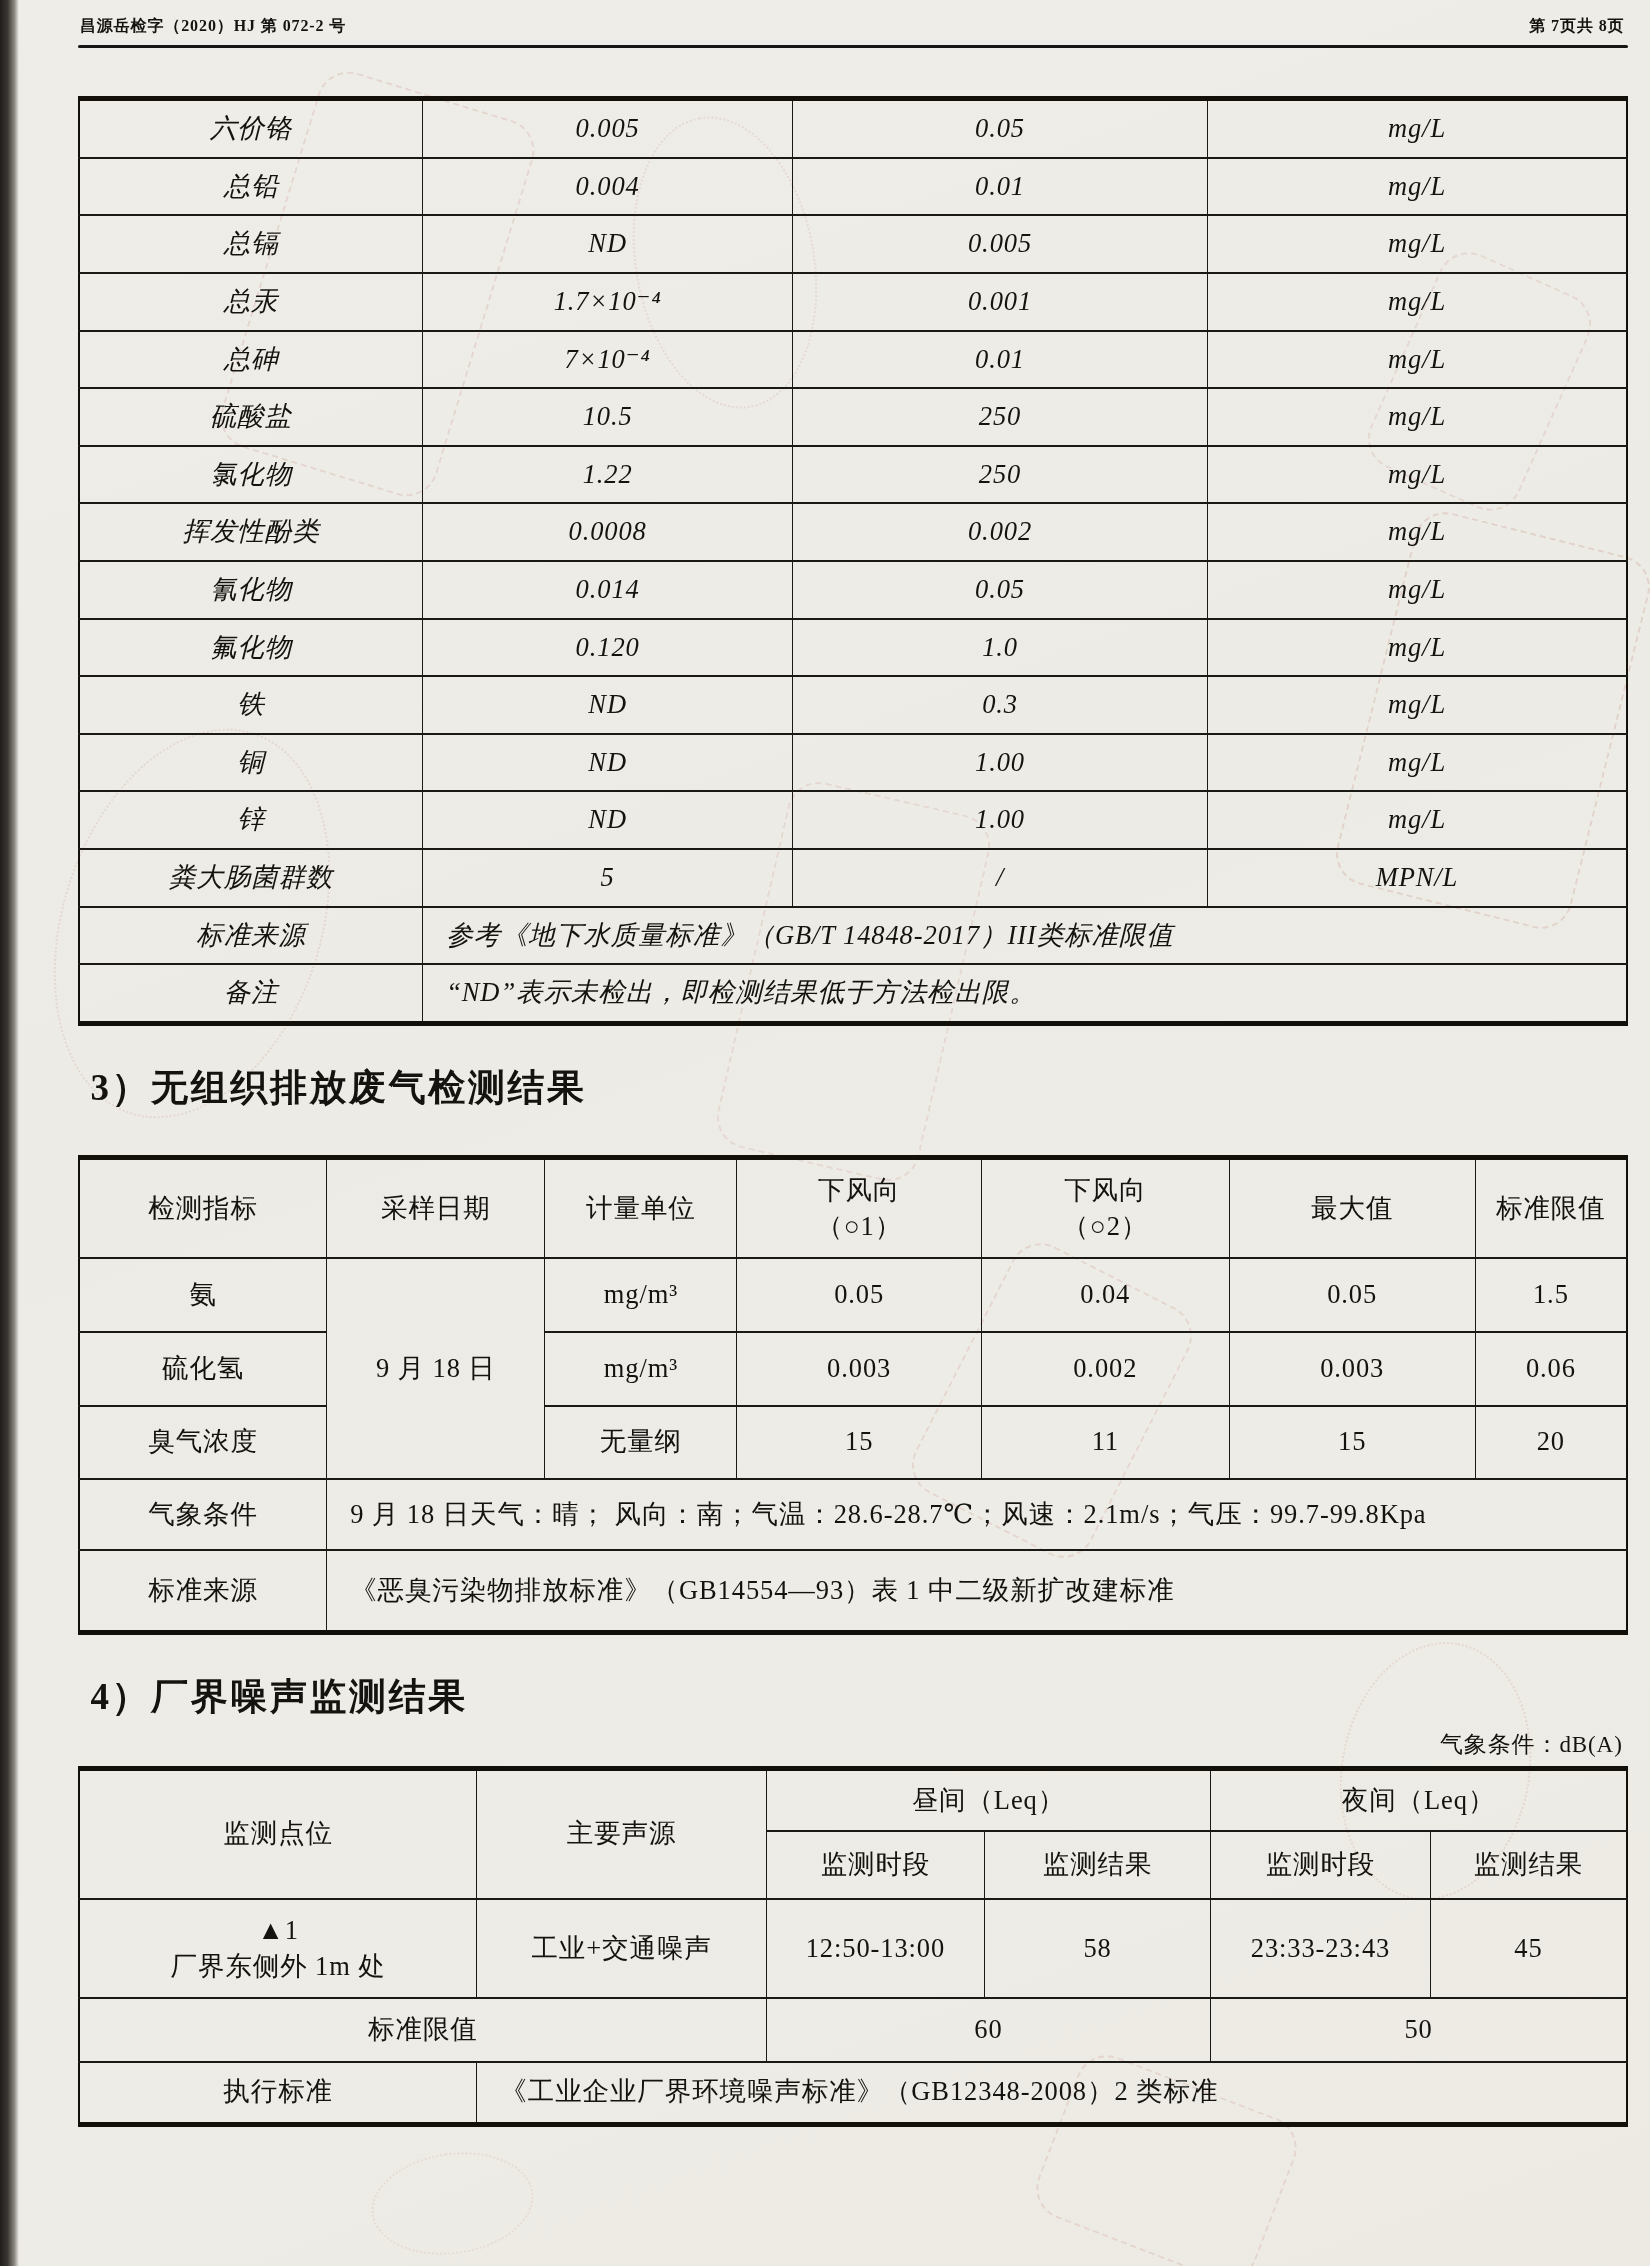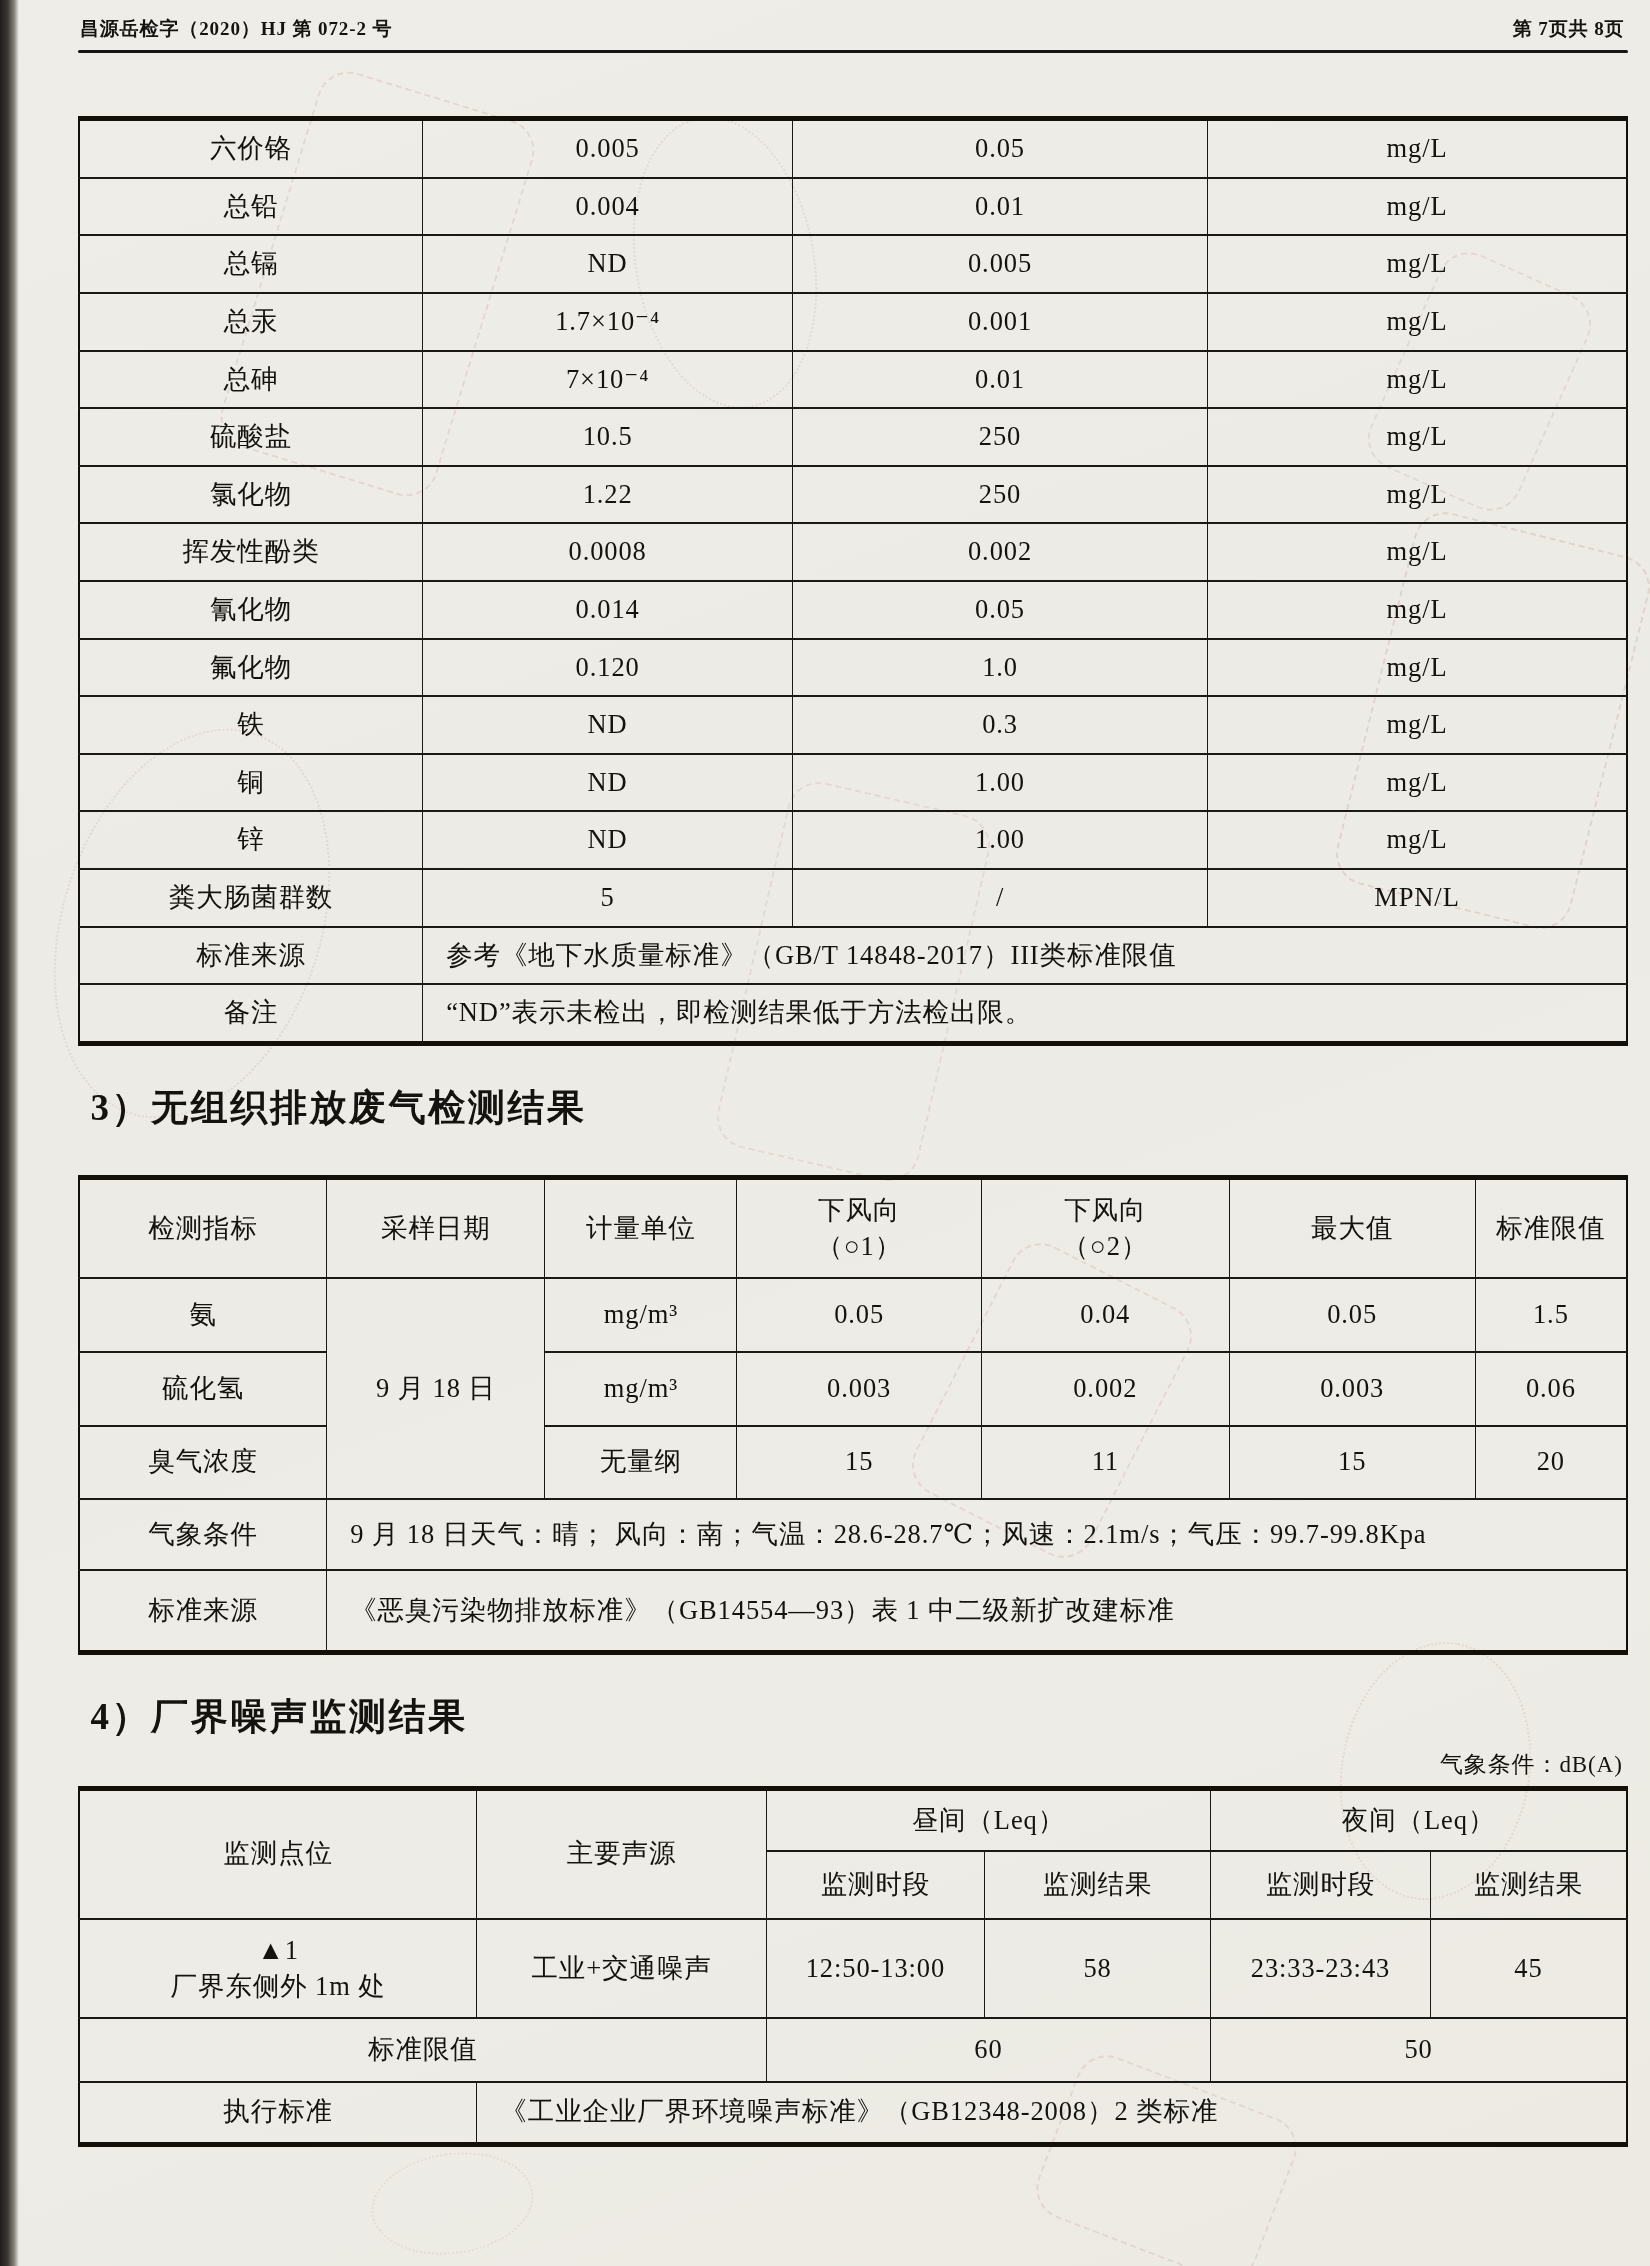--- a/index.html
+++ b/index.html
@@ -8,34 +8,34 @@
     background:linear-gradient(160deg,#efede8 0%,#ecebe5 40%,#eeece6 70%,#eceae3 100%);
     font-family:"Liberation Serif","DejaVu Serif",serif;
     color:#15130f;
   }
   .scan-edge{
     position:absolute;left:0;top:0;width:19.4px;height:100%;
     background:linear-gradient(90deg,#1f1d1b 0%,#3a3733 40%,#8a867f 75%,rgba(140,136,128,0) 100%);
   }
   .content{position:absolute;left:78px;top:14px;width:1550px;}
   .page-header{display:flex;justify-content:space-between;align-items:flex-end;
-    font-size:19px;font-weight:bold;letter-spacing:0.9px;padding:1.8px 3.5px 0 1.8px;}
+    font-size:16px;font-weight:bold;letter-spacing:0.9px;padding:1.8px 3.5px 0 1.8px;}
   .header-rule{height:3.5px;background:#181614;margin-top:8px;border-radius:1.8px;}
   table.t{width:100%;border-collapse:collapse;table-layout:fixed;}
   table.t td,table.t th{
     border:1.8px solid #1b1915;border-top-width:2.6px;border-bottom-width:2.6px;
     text-align:center;vertical-align:middle;font-weight:normal;
     font-size:26.5px;padding:1.8px 7px;letter-spacing:0.9px;line-height:1.35;
   }
   table.t{border:2.6px solid #121008;border-top-width:5.3px;border-bottom-width:5.3px;}
   .la{text-align:left !important;padding-left:23px !important;}
   .preline{white-space:pre-line;}
   .sec-title{font-size:37px;font-weight:bold;letter-spacing:2.6px;margin:0;padding:0 0 0 12.4px;}
   .unit-note{font-size:23px;text-align:right;padding-right:5.3px;letter-spacing:0.9px;}
-  #t1{margin-top:63px;}
+  #t1{margin-top:48px;font-style:italic;}
   #t1 td{height:52px;}
   #sec3{margin-top:37px;}
   #t2{margin-top:42px;}
   #t2 .hrow th{height:94px;}
   #t2 .drow td{height:68px;}
   #t2 .wrow td{height:65px;}
   #t2 .srow td{height:76px;}
   #sec4{margin-top:37px;}
   #unit-note3{margin-top:7px;}
   #t3{margin-top:5.3px;}

